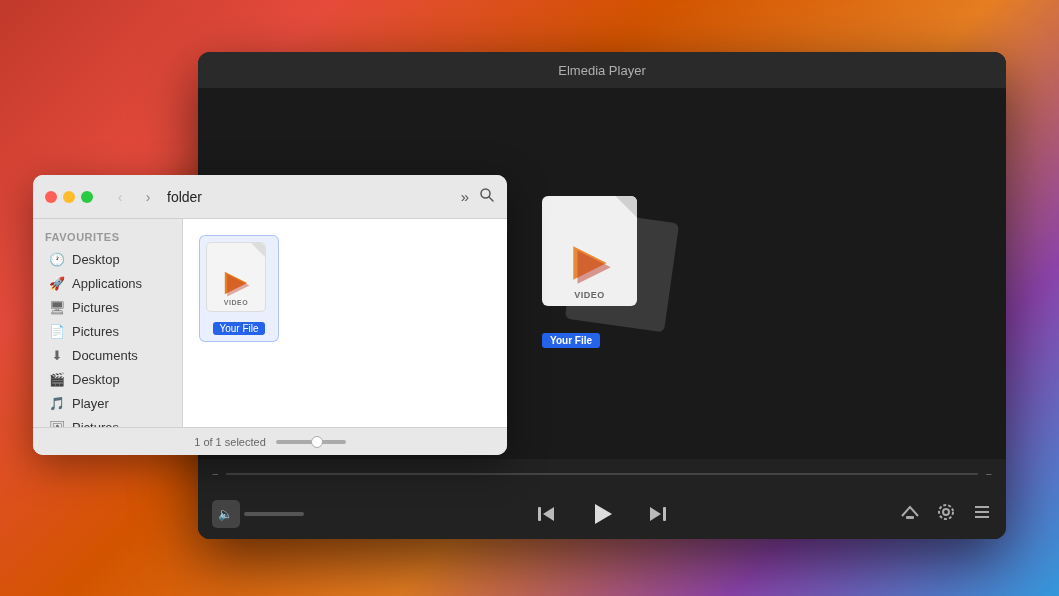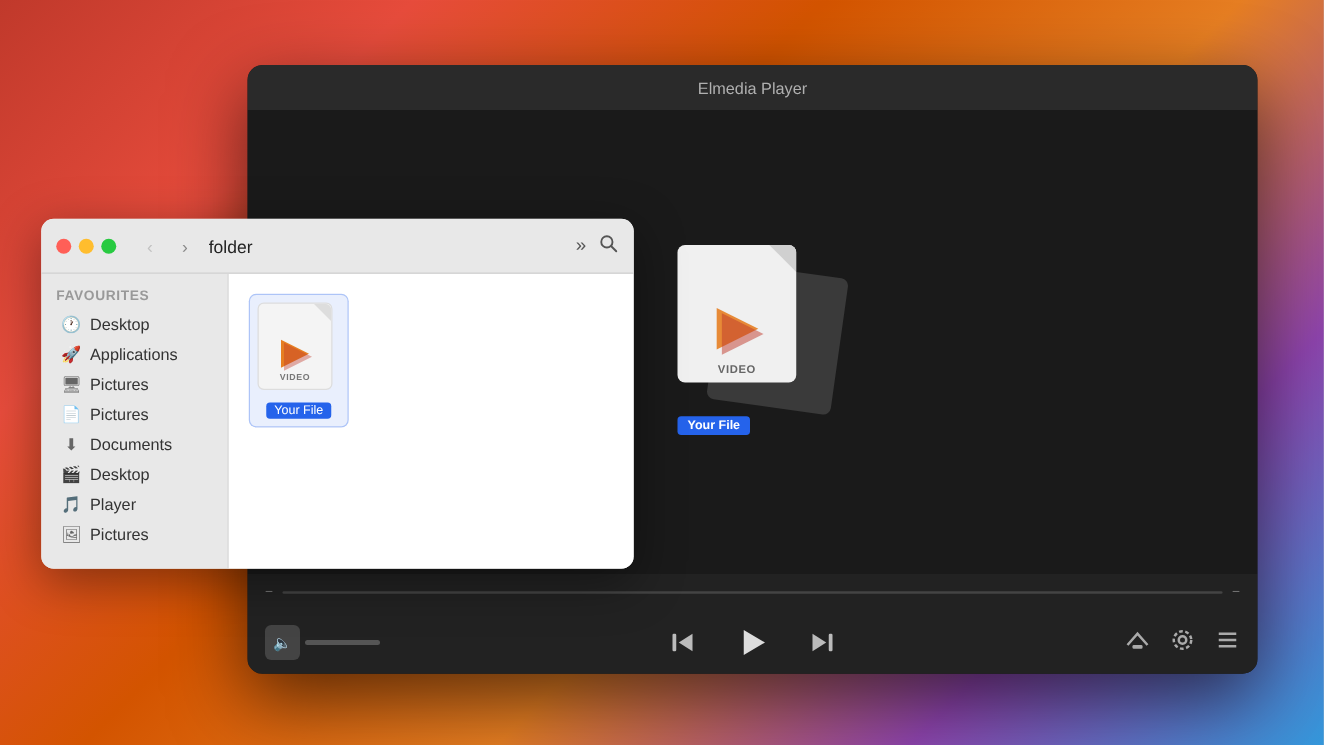--- a/index.html
+++ b/index.html
@@ -629,13 +629,19 @@
               </svg>
               <span class="small-video-label">VIDEO</span>
             </div>
           </div>
           <span class="file-name-badge">Your File</span>
         </div>
       </div>
     </div>
   </div>
 
+  <div class="finder-statusbar">
+    <span>1 of 1 selected</span>
+    <div class="size-slider">
+      <div class="size-slider-thumb"></div>
+    </div>
+  </div>
 </div>
 
 </body></html>

